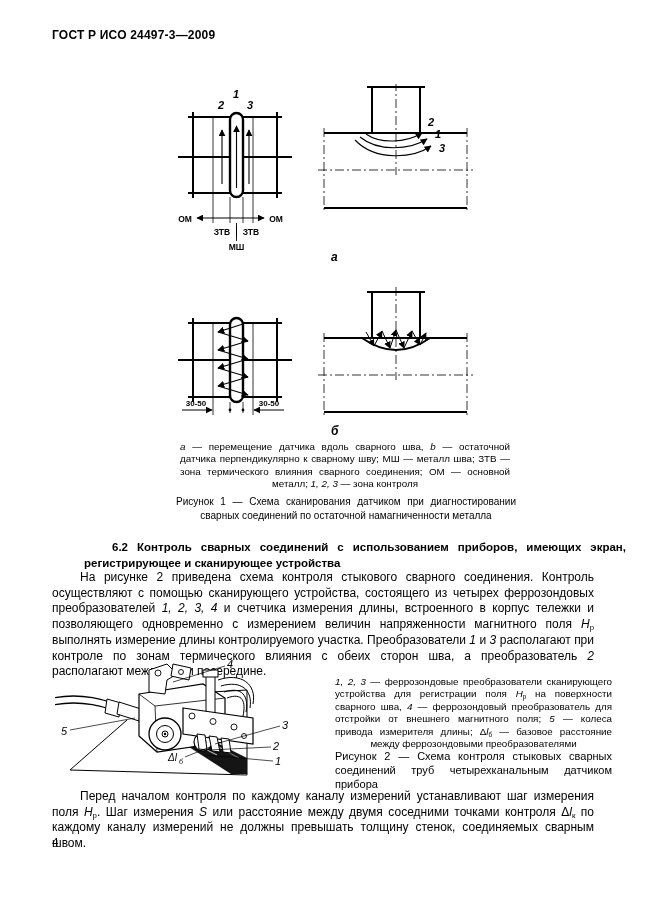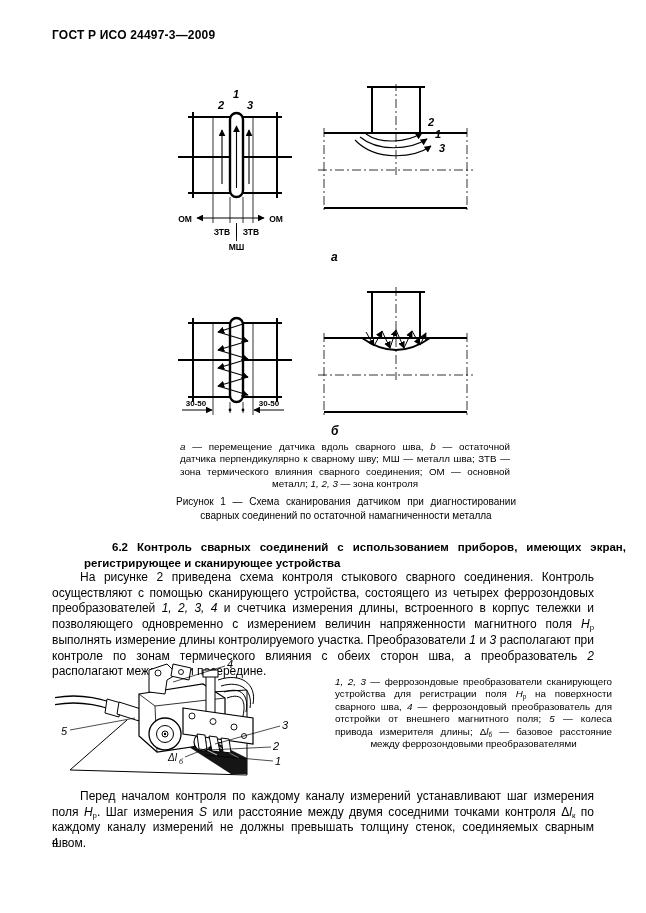--- a/index.html
+++ b/index.html
@@ -209,18 +209,19 @@
       <text x="227" y="71" font-size="11">3</text>
       <text x="218" y="92" font-size="11">2</text>
       <text x="220" y="107" font-size="11">1</text>
       <text x="113" y="103" font-size="10">Δl</text>
       <text x="124" y="106" font-size="7">б</text>
     </g>
   </svg>
 
   <div class="abs legend" style="left:335px;top:676px;width:277px;"><i>1, 2, 3</i><span> — феррозондовые преобразователи сканирующего устройства для регистрации поля </span><i>H</i><sub>р</sub><span> на поверхности сварного шва, </span><i>4</i><span> — феррозондовый преобразователь для отстройки от внешнего магнитного поля; </span><i>5</i><span> — колеса привода измерителя длины; Δ</span><i>l</i><sub>б</sub><span> — базовое расстояние между феррозондовыми преобразователями</span></div>
 
+  <div class="abs fig-caption-left" style="left:335px;top:750px;width:277px;">Рисунок 2 — Схема контроля стыковых сварных соединений труб четырехканальным датчиком прибора</div>
 
   <div class="abs body-text indent" style="left:52px;top:789px;width:542px;"><span>Перед началом контроля по каждому каналу измерений устанавливают шаг измерения поля </span><i>H</i><sub>р</sub><span>. Шаг измерения </span><i>S</i><span> или расстояние между двумя соседними точками контроля Δ</span><i>l</i><sub>к</sub><span> по каждому каналу измерений не должны превышать толщину стенок, соединяемых сварным швом.</span></div>
 
   <div class="abs page-number" style="left:52px;top:836px;">4</div>
 
 </div>
 
 </body></html>

